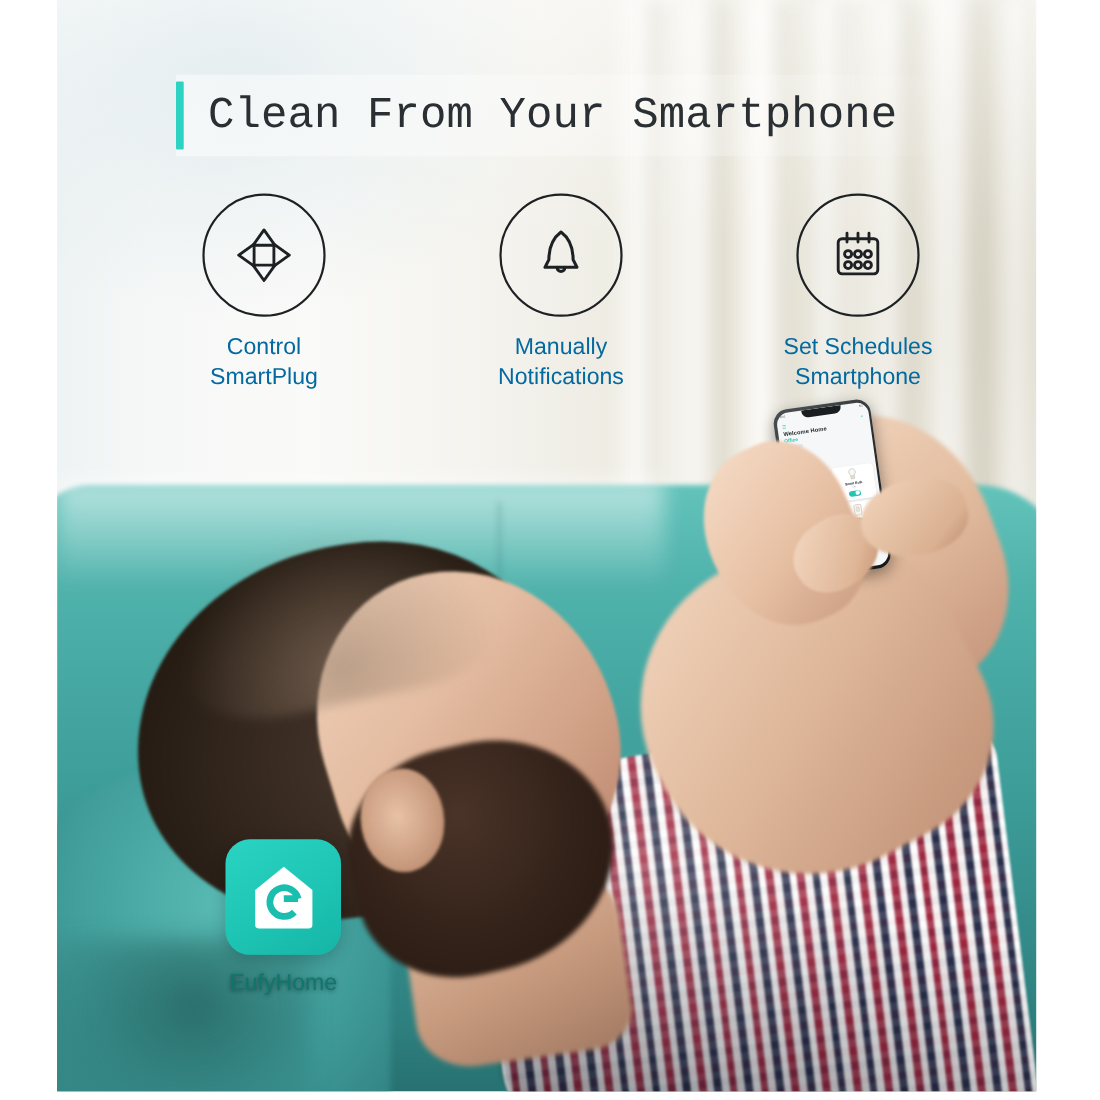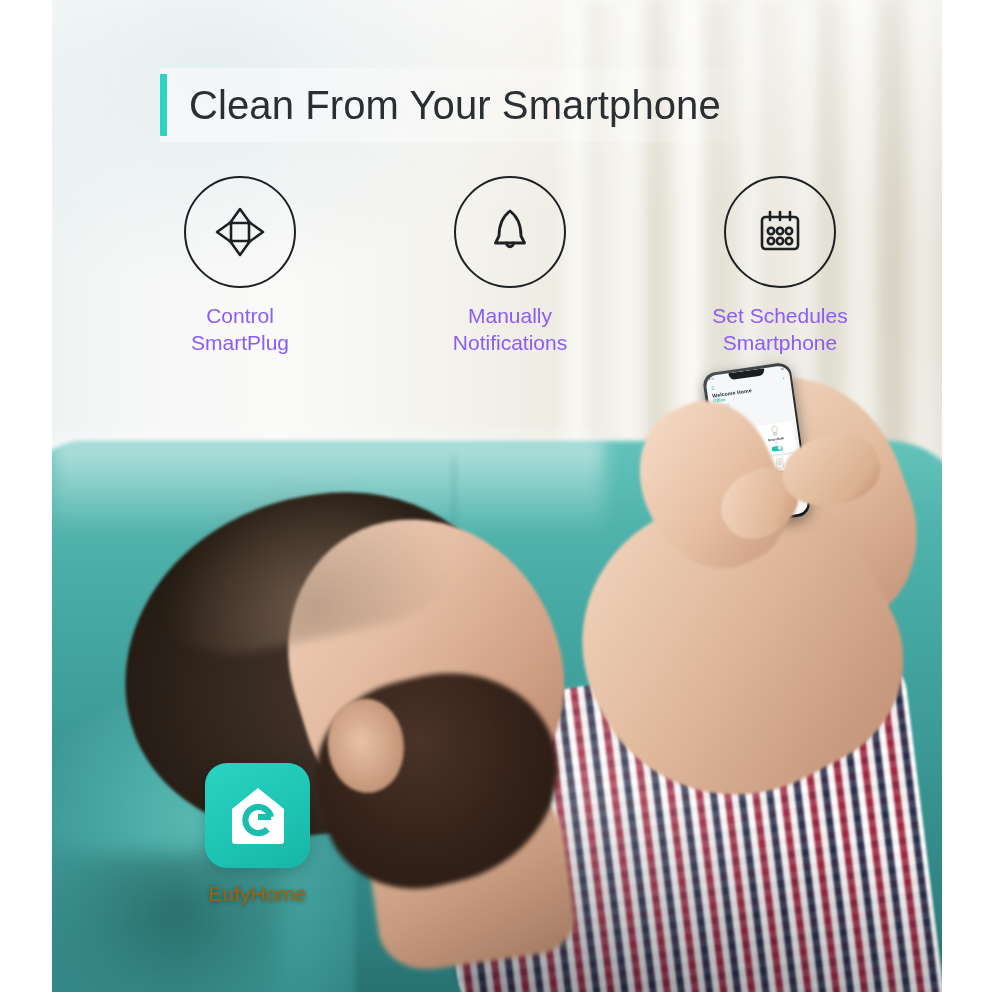--- a/index.html
+++ b/index.html
@@ -279,20 +279,21 @@
     width: 4px; height: 4px; border-radius: 50%; background: #fff;
   }
 
   
   .headline-wrap {
     position: absolute; left: 160px; top: 68px;
     display: flex; align-items: center; gap: 22px;
     background: linear-gradient(90deg, rgba(255,255,255,.52), rgba(255,255,255,.20) 80%, rgba(255,255,255,0));
     padding: 6px 60px 6px 0;
     z-index: 10;
+    font-family: Liberation Mono, monospace;
   }
   .accent-bar {
     width: 7px; height: 62px; background: #2ed2c3; border-radius: 1px;
     flex: 0 0 auto;
   }
   .headline {
     font-size: 40px; color: #2a2f33; font-weight: normal;
     letter-spacing: .1px; white-space: nowrap;
   }
 
@@ -304,37 +305,37 @@
   }
   .feature { width: 160px; display: flex; flex-direction: column; align-items: center; }
   .circle {
     width: 112px; height: 112px; border-radius: 50%;
     border: 2.6px solid #1d2124;
     display: flex; align-items: center; justify-content: center;
     background: rgba(255,255,255,.10);
   }
   .feature-label {
     margin-top: 14px; text-align: center; line-height: 1.30;
-    font-size: 21px; color: #8b5cf6; white-space: nowrap;
+    font-size: 21px; color: #0369a1; white-space: nowrap;
   }
 
   
   .eufy-wrap {
     position: absolute; left: 205px; top: 763px;
     display: flex; flex-direction: column; align-items: center;
     z-index: 10;
   }
   .eufy-tile {
     width: 105px; height: 105px; border-radius: 22px;
     background: linear-gradient(150deg, #2ad3c2 0%, #1ec5b4 55%, #16b5a6 100%);
     display: flex; align-items: center; justify-content: center;
     box-shadow: 0 4px 14px rgba(0,0,0,.18);
   }
   .eufy-name {
-    margin-top: 14px; font-size: 21px; color: #a16207;
+    margin-top: 14px; font-size: 21px; color: #0f766e;
     text-shadow: 0 1px 4px rgba(0,0,0,.45);
   }
 </style>
 </head>
 <body>
 
 <div id="stage">
 
   <div class="photo">
 

